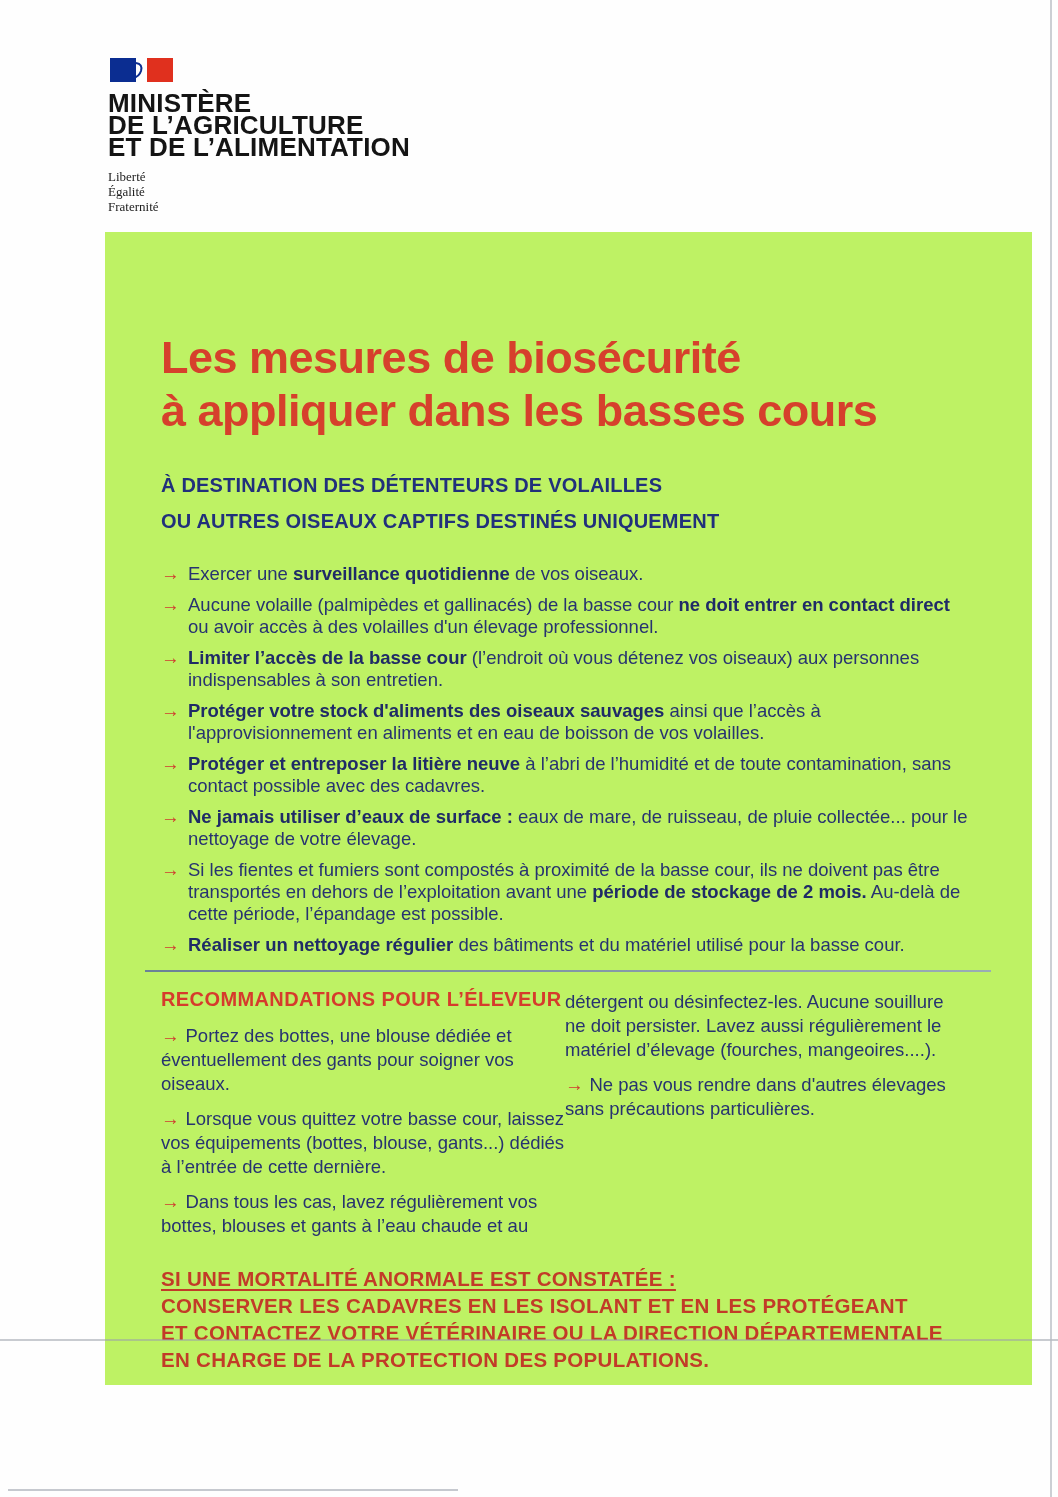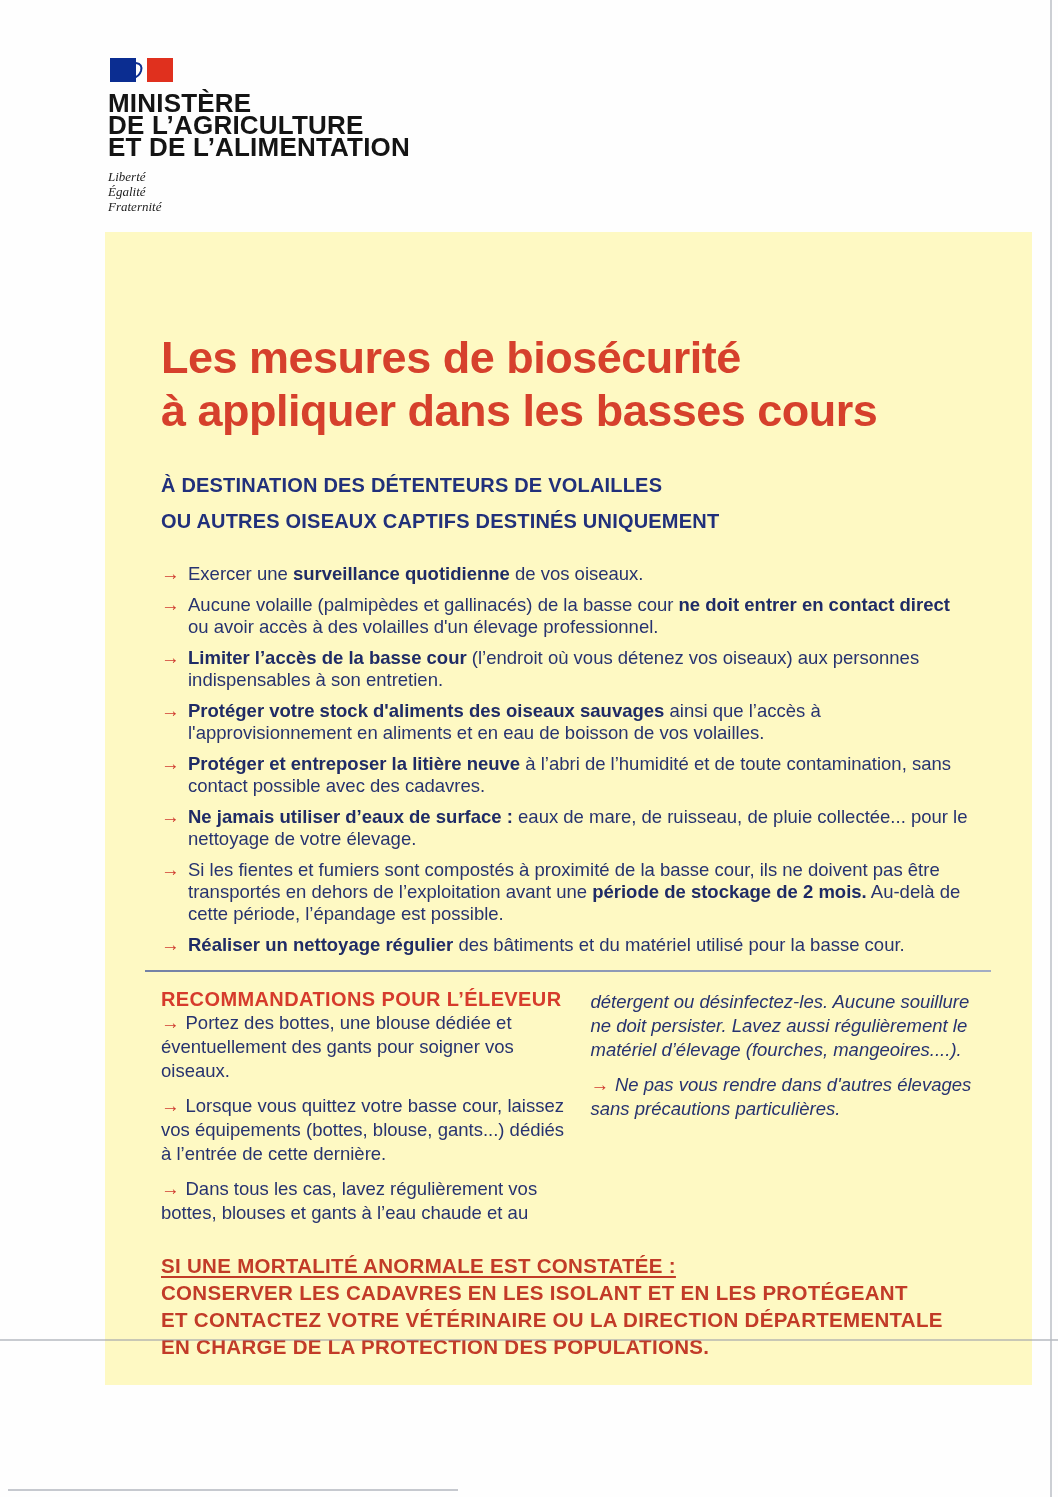--- a/index.html
+++ b/index.html
@@ -12,28 +12,28 @@
   }
 
   
   .gov-header { position:absolute; left:108px; top:58px; }
   .flag { display:block; margin-left:2px; }
   .ministry-name {
     margin-top:9px; font-weight:700; font-size:26px; line-height:22px;
     color:#141414; letter-spacing:0.2px;
   }
   .motto {
-    margin-top:11px; font-family:"Liberation Serif", serif; font-style:italic;
+    margin-top:11px; font-family:"Liberation Serif", serif; 
     font-size:13px; line-height:15px; color:#1c1c1c;
   }
 
   
   .panel {
     position:absolute; left:105px; top:232px; width:927px; height:1153px;
-    background:#fef9c3;
+    background:#bef264;
   }
   .panel-inner { padding:99px 44px 0 56px; }
 
   .doc-title {
     font-size:45px; line-height:53px; font-weight:700;
     color:#d6402c; letter-spacing:-0.5px; white-space:nowrap;
   }
   .doc-subtitle {
     margin-top:30px; font-size:20px; line-height:36px; font-weight:700;
     color:#21307b; letter-spacing:0.2px; white-space:nowrap;
@@ -49,24 +49,24 @@
   }
   .measures .b { font-weight:700; color:#1f2b66; }
 
   .separator {
     margin:14px 0 0 -16px; width:846px; height:2px;
     background:linear-gradient(to right,#5c6da0,#93a0c4); opacity:.85;
   }
 
   .rec-section { display:flex; margin-top:16px; }
   .rec-left  { width:404px; }
-  .rec-right { width:398px; margin-left:26px; padding-top:2px;font-style:italic; }
+  .rec-right { width:398px; padding-top:2px; }
   .rec-heading {
     font-size:20px; font-weight:700; color:#d63b2c;
-    letter-spacing:0.4px; white-space:nowrap;
+    letter-spacing:0.4px; margin-bottom:13px; white-space:nowrap;
   }
   .rec-item { font-size:18.5px; line-height:24px; color:#273370; margin-bottom:11px; }
   .inline-arrow { color:#cf392e; font-weight:700; margin-right:6px; }
   .inline-arrow:empty { margin-right:0; }
 
   .alert {
     margin-top:16px; text-align:left; font-weight:700;
     font-size:20.5px; line-height:27px; color:#c23b28; letter-spacing:0.3px;
   }
   .alert .underlined { text-decoration:underline; text-underline-offset:3px; }

